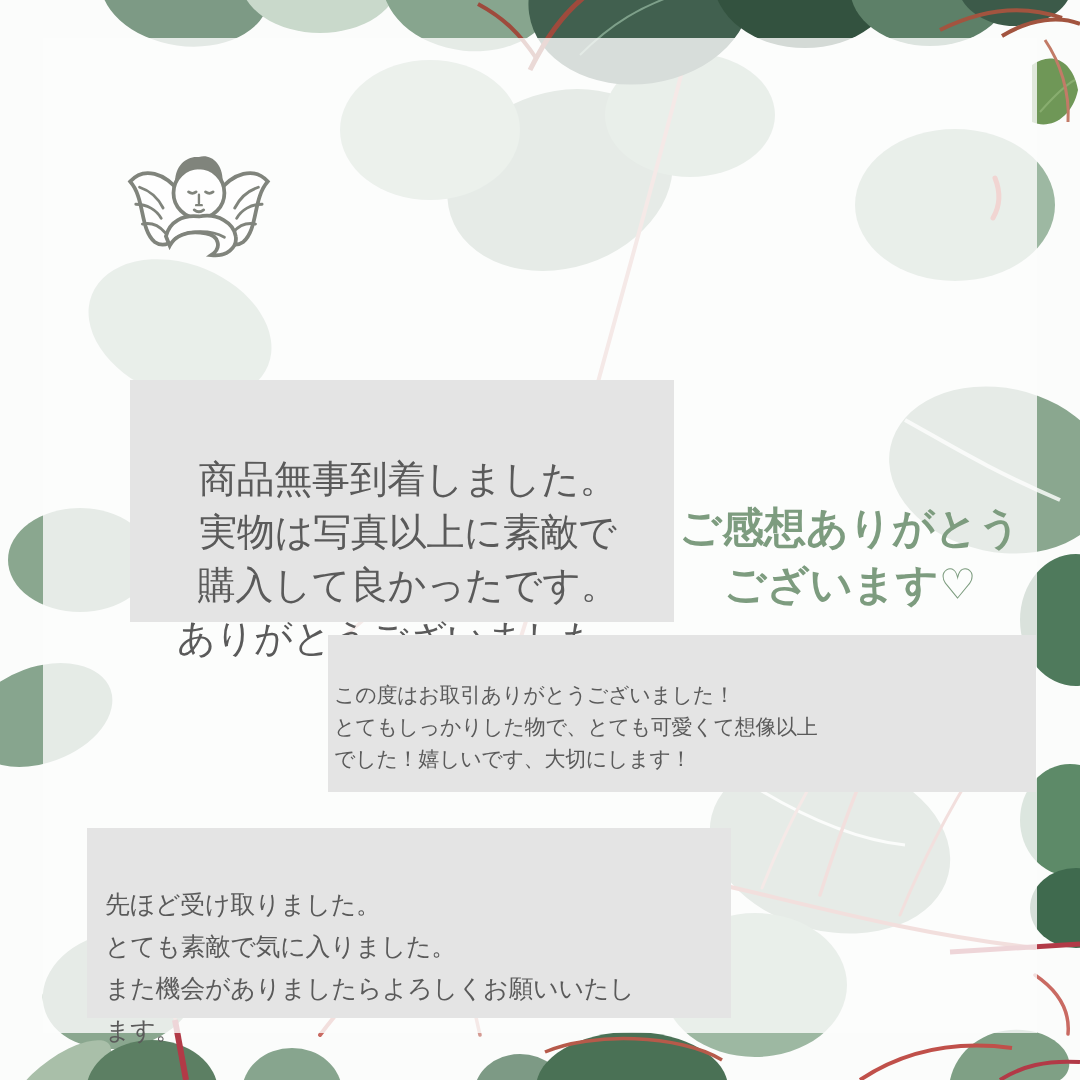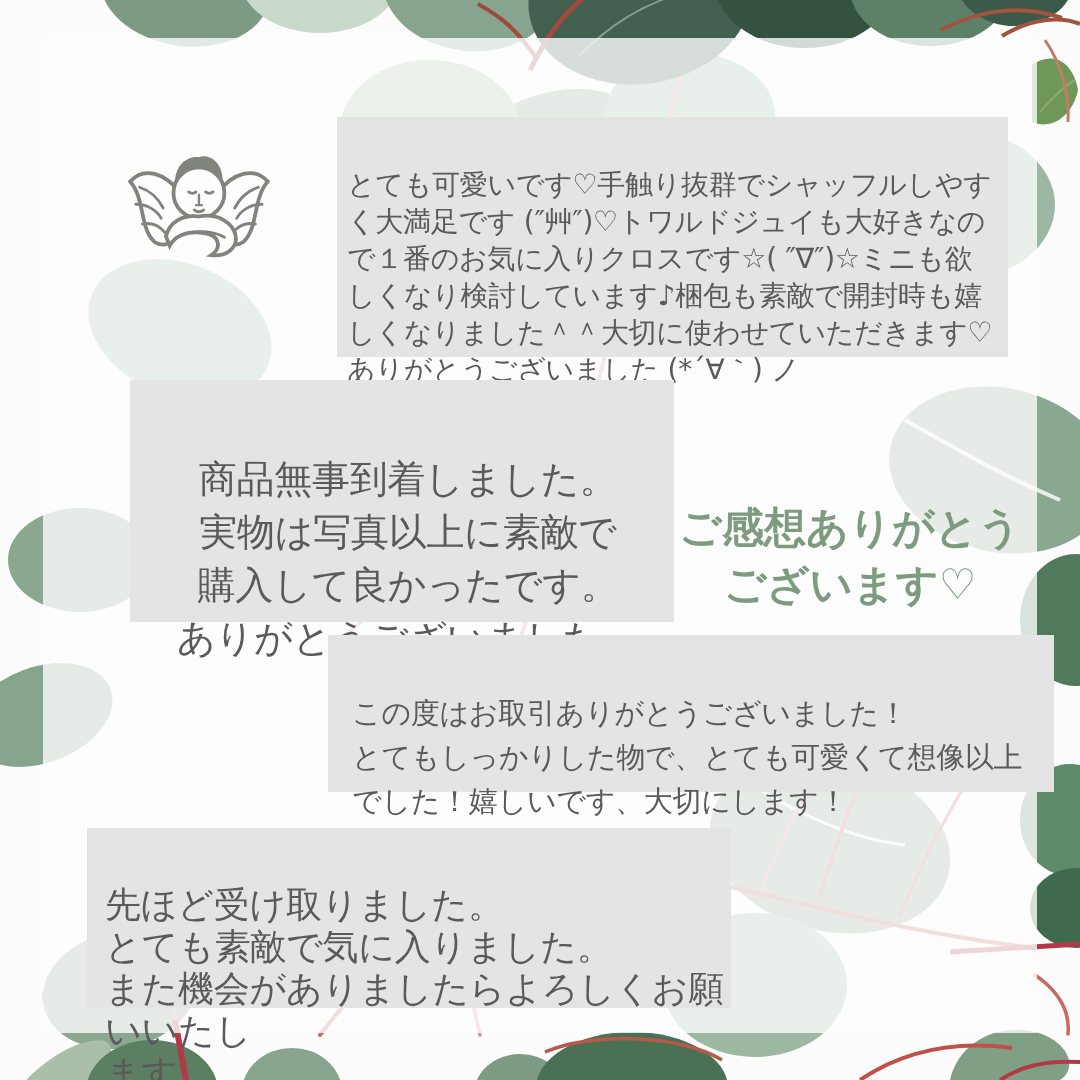--- a/index.html
+++ b/index.html
@@ -18,22 +18,22 @@
   }
   .review{
     position:absolute;
     background:var(--box-bg,#e4e4e4);
     color:var(--text-color,#5a5a5a);
     white-space:pre-line;
     letter-spacing:-0.3px;
   }
   #review-1{left:337px;top:117px;width:653px;height:228px;padding:12px 8px 0 10px;font-size:28px;line-height:37px;}
   #review-2{left:130px;top:380px;width:508px;height:222px;padding:20px 12px 0 24px;font-size:38px;line-height:53px;text-align:center;}
-  #review-3{left:328px;top:635px;width:702px;height:145px;padding:12px 0 0 24px;font-size:29px;line-height:44px;}
-  #review-4{left:87px;top:828px;width:626px;height:166px;padding:14px 0 0 18px;font-size:36px;line-height:42px;}
+  #review-3{left:328px;top:635px;width:702px;height:145px;padding:12px 0 0 6px;font-size:21px;line-height:32px;}
+  #review-4{left:87px;top:828px;width:626px;height:166px;padding:14px 0 10px 18px;font-size:25px;line-height:42px;}
   #heading{
     position:absolute;left:655px;top:442px;width:390px;
     text-align:center;white-space:pre-line;
     color:var(--heading-green,#7d9c7f);
     font-size:42px;line-height:57px;font-weight:800;
   }
   #angel{position:absolute;left:122px;top:142px;width:152px;height:132px;opacity:.85;}
 </style>
 </head>
 <body>
@@ -134,28 +134,20 @@
       <path d="M70,53 q4,3 8,0" stroke-width="3"></path>
       <path d="M88,53 q4,3 8,0" stroke-width="3"></path>
       <path d="M81,56 l0,9 m-3,2 l6,0" stroke-width="2.5"></path>
       <path d="M76,72 q5,4 10,0" stroke-width="3"></path>
 
       <path d="M46,100 C50,84 64,77 81,79 C101,75 118,86 120,100 C122,112 110,122 94,120 C106,112 102,99 88,97 C68,93 55,100 50,110 Z" fill="#ffffff"></path>
       <path d="M56,102 C70,93 94,93 108,101" stroke-width="3"></path>
     </g>
   </svg>
 
-  <div class="review" id="review-1">
-    <span>とても可愛いです♡手触り抜群でシャッフルしやす
-く大満足です (″艸″)♡トワルドジュイも大好きなの
-で１番のお気に入りクロスです☆( ″∇″)☆ミニも欲
-しくなり検討しています♪梱包も素敵で開封時も嬉
-しくなりました＾＾大切に使わせていただきます♡
-ありがとうございました (*´∀｀) ノ</span>
-  </div>
 
   <div class="review" id="review-2">
     <span>商品無事到着しました。
 実物は写真以上に素敵で
 購入して良かったです。
 ありがとうございました。</span>
   </div>
 
   <div id="heading">
     <span>ご感想ありがとう

